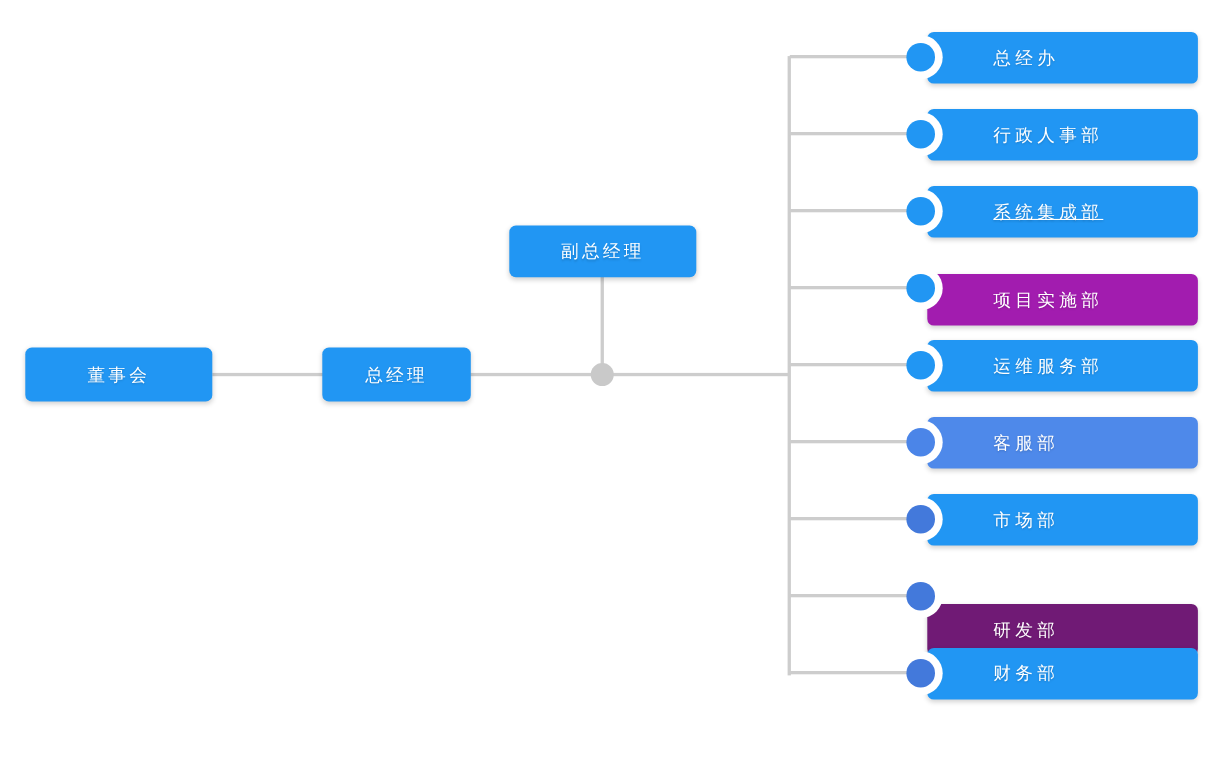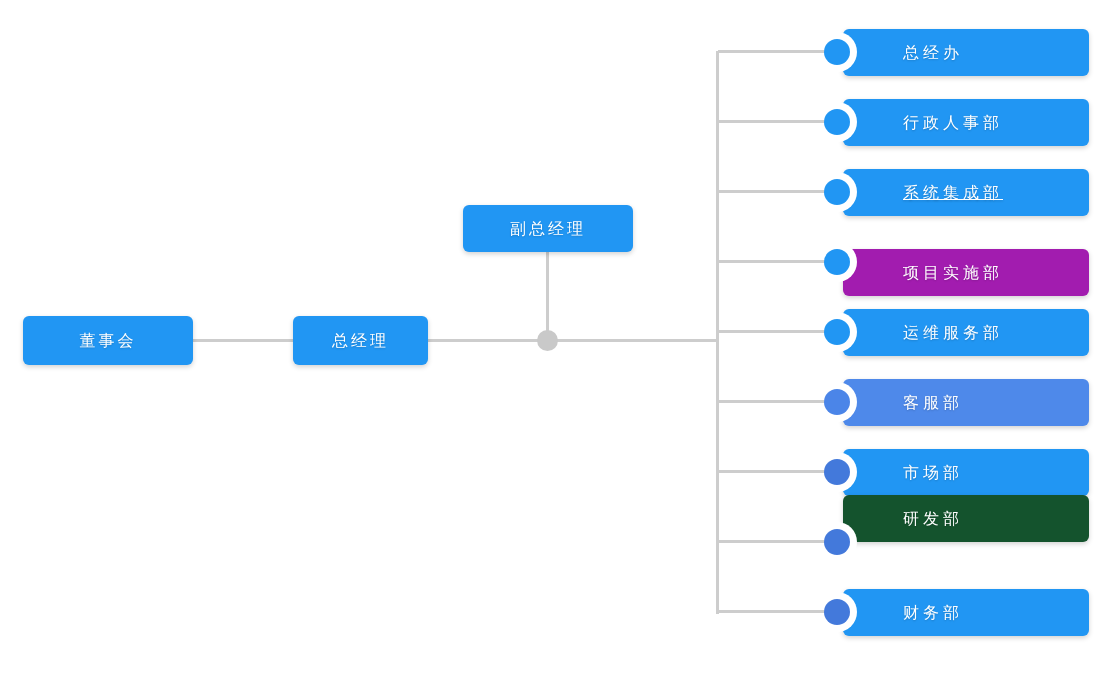--- a/index.html
+++ b/index.html
@@ -130,21 +130,21 @@
       <div class="toggle-disc" style="top: 319px; background: rgb(33, 150, 243);"></div>
       <div class="branch-line" style="top: 400px;"></div>
       <div class="dept-box" style="top: 379px; background: rgb(78, 137, 234);">客服部</div>
       <div class="toggle-ring" style="top: 382px;"></div>
       <div class="toggle-disc" style="top: 389px; background: rgb(75, 133, 232);"></div>
       <div class="branch-line" style="top: 470px;"></div>
       <div class="dept-box" style="top: 449px; background: rgb(33, 150, 243);">市场部</div>
       <div class="toggle-ring" style="top: 452px;"></div>
       <div class="toggle-disc" style="top: 459px; background: rgb(67, 121, 219);"></div>
       <div class="branch-line" style="top: 540px;"></div>
-      <div class="dept-box" style="top: 495px; background: #14532d;">研发部</div>
+      <div class="dept-box" style="top: 549px; background: #701a75;">研发部</div>
       <div class="toggle-ring" style="top: 522px;"></div>
       <div class="toggle-disc" style="top: 529px; background: rgb(67, 121, 219);"></div>
       <div class="branch-line" style="top: 610px;"></div>
       <div class="dept-box" style="top: 589px; background: rgb(33, 150, 243); font-family: Liberation Serif, serif;">财务部</div>
       <div class="toggle-ring" style="top: 592px;"></div>
       <div class="toggle-disc" style="top: 599px; background: rgb(67, 121, 219);"></div>
     </div>
 </div>
 
 </body></html>

